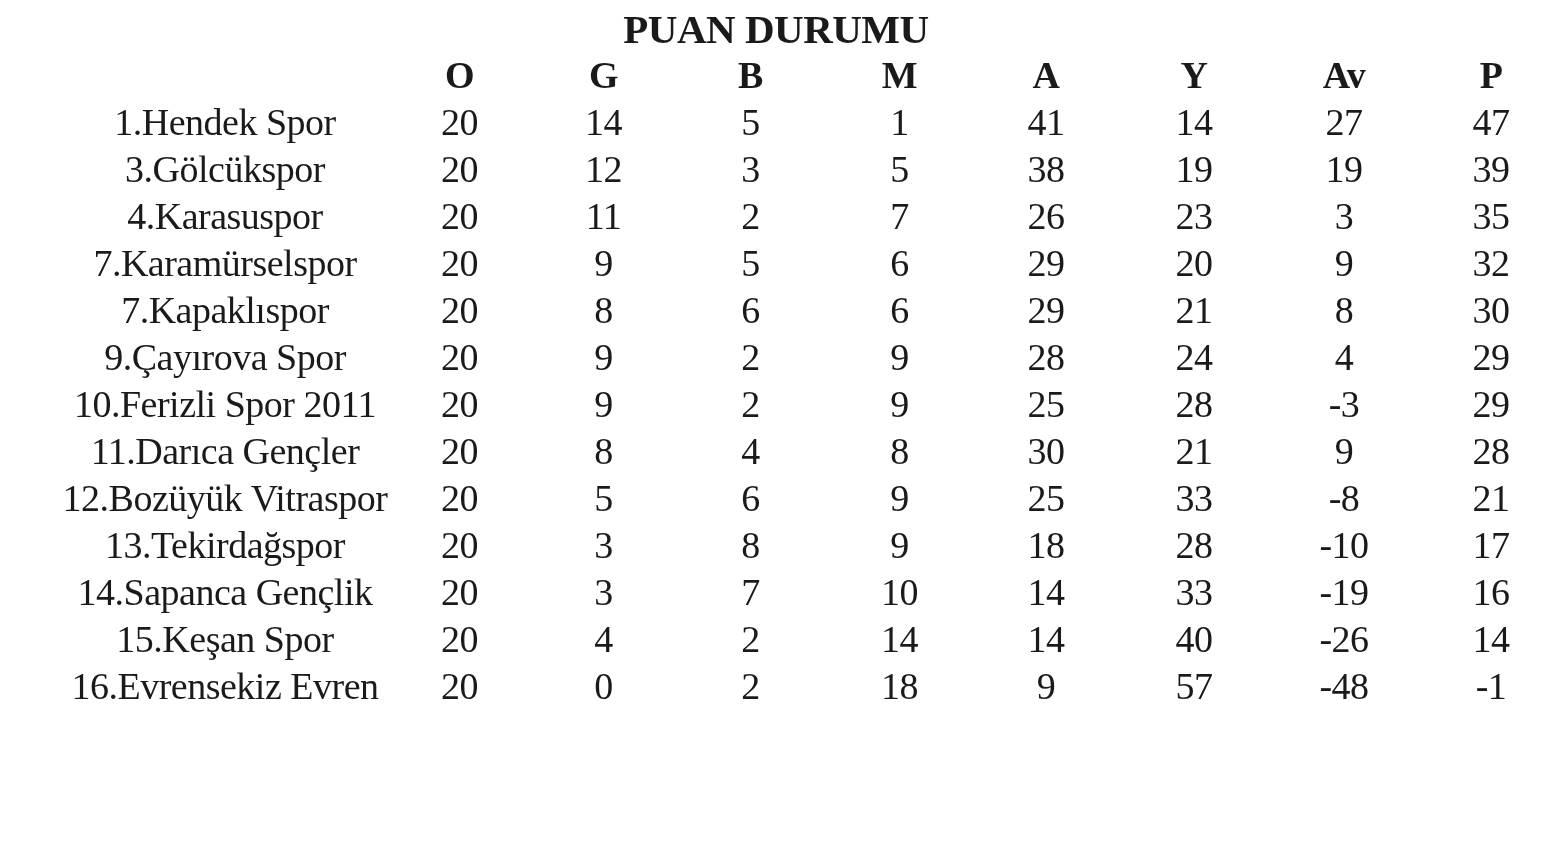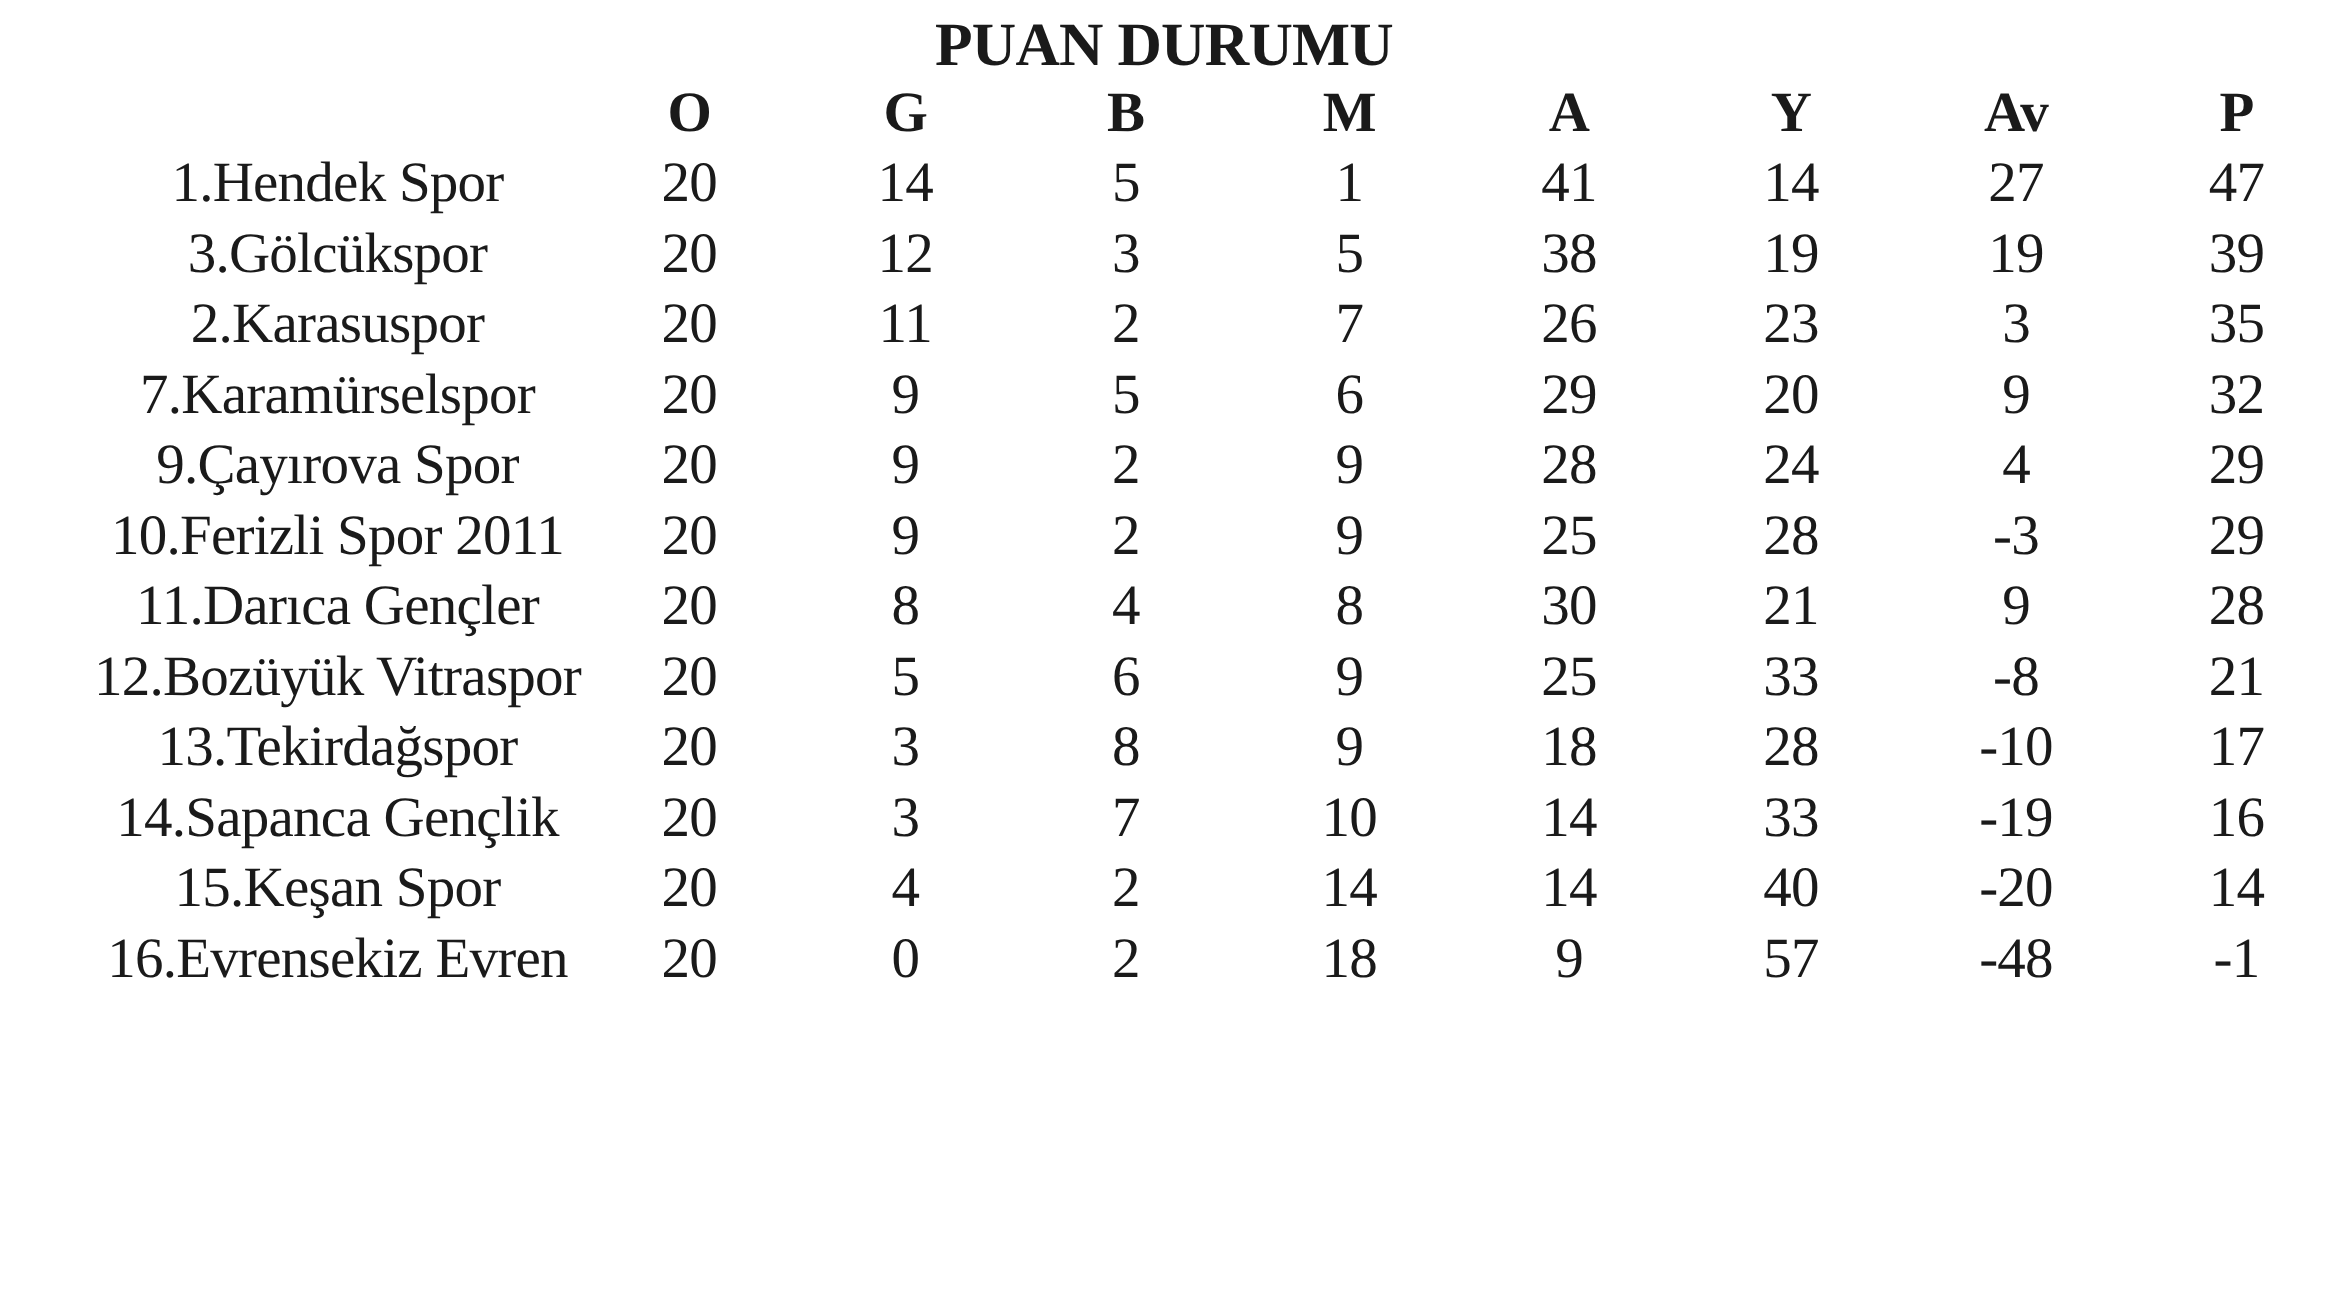--- a/index.html
+++ b/index.html
@@ -105,40 +105,51 @@
     <td class="num">20</td>
     <td class="num">12</td>
     <td class="num">3</td>
     <td class="num">5</td>
     <td class="num">38</td>
     <td class="num">19</td>
     <td class="num">19</td>
     <td class="num">39</td>
   </tr>
         <tr>
-    <td class="team-cell">2.Karasuspor</td>
+    <td class="team-cell">4.Karasuspor</td>
     <td class="num">20</td>
     <td class="num">11</td>
     <td class="num">2</td>
     <td class="num">7</td>
     <td class="num">26</td>
     <td class="num">23</td>
     <td class="num">3</td>
     <td class="num">35</td>
   </tr>
         <tr>
     <td class="team-cell">7.Karamürselspor</td>
     <td class="num">20</td>
     <td class="num">9</td>
     <td class="num">5</td>
     <td class="num">6</td>
     <td class="num">29</td>
     <td class="num">20</td>
     <td class="num">9</td>
     <td class="num">32</td>
+  </tr>
+        <tr>
+    <td class="team-cell">7.Kapaklıspor</td>
+    <td class="num">20</td>
+    <td class="num">8</td>
+    <td class="num">6</td>
+    <td class="num">6</td>
+    <td class="num">29</td>
+    <td class="num">21</td>
+    <td class="num">8</td>
+    <td class="num">30</td>
   </tr>
         <tr>
     <td class="team-cell">9.Çayırova Spor</td>
     <td class="num">20</td>
     <td class="num">9</td>
     <td class="num">2</td>
     <td class="num">9</td>
     <td class="num">28</td>
     <td class="num">24</td>
     <td class="num">4</td>
@@ -200,21 +211,21 @@
     <td class="num">16</td>
   </tr>
         <tr>
     <td class="team-cell">15.Keşan Spor</td>
     <td class="num">20</td>
     <td class="num">4</td>
     <td class="num">2</td>
     <td class="num">14</td>
     <td class="num">14</td>
     <td class="num">40</td>
-    <td class="num">-20</td>
+    <td class="num">-26</td>
     <td class="num">14</td>
   </tr>
         <tr>
     <td class="team-cell">16.Evrensekiz Evren</td>
     <td class="num">20</td>
     <td class="num">0</td>
     <td class="num">2</td>
     <td class="num">18</td>
     <td class="num">9</td>
     <td class="num">57</td>

